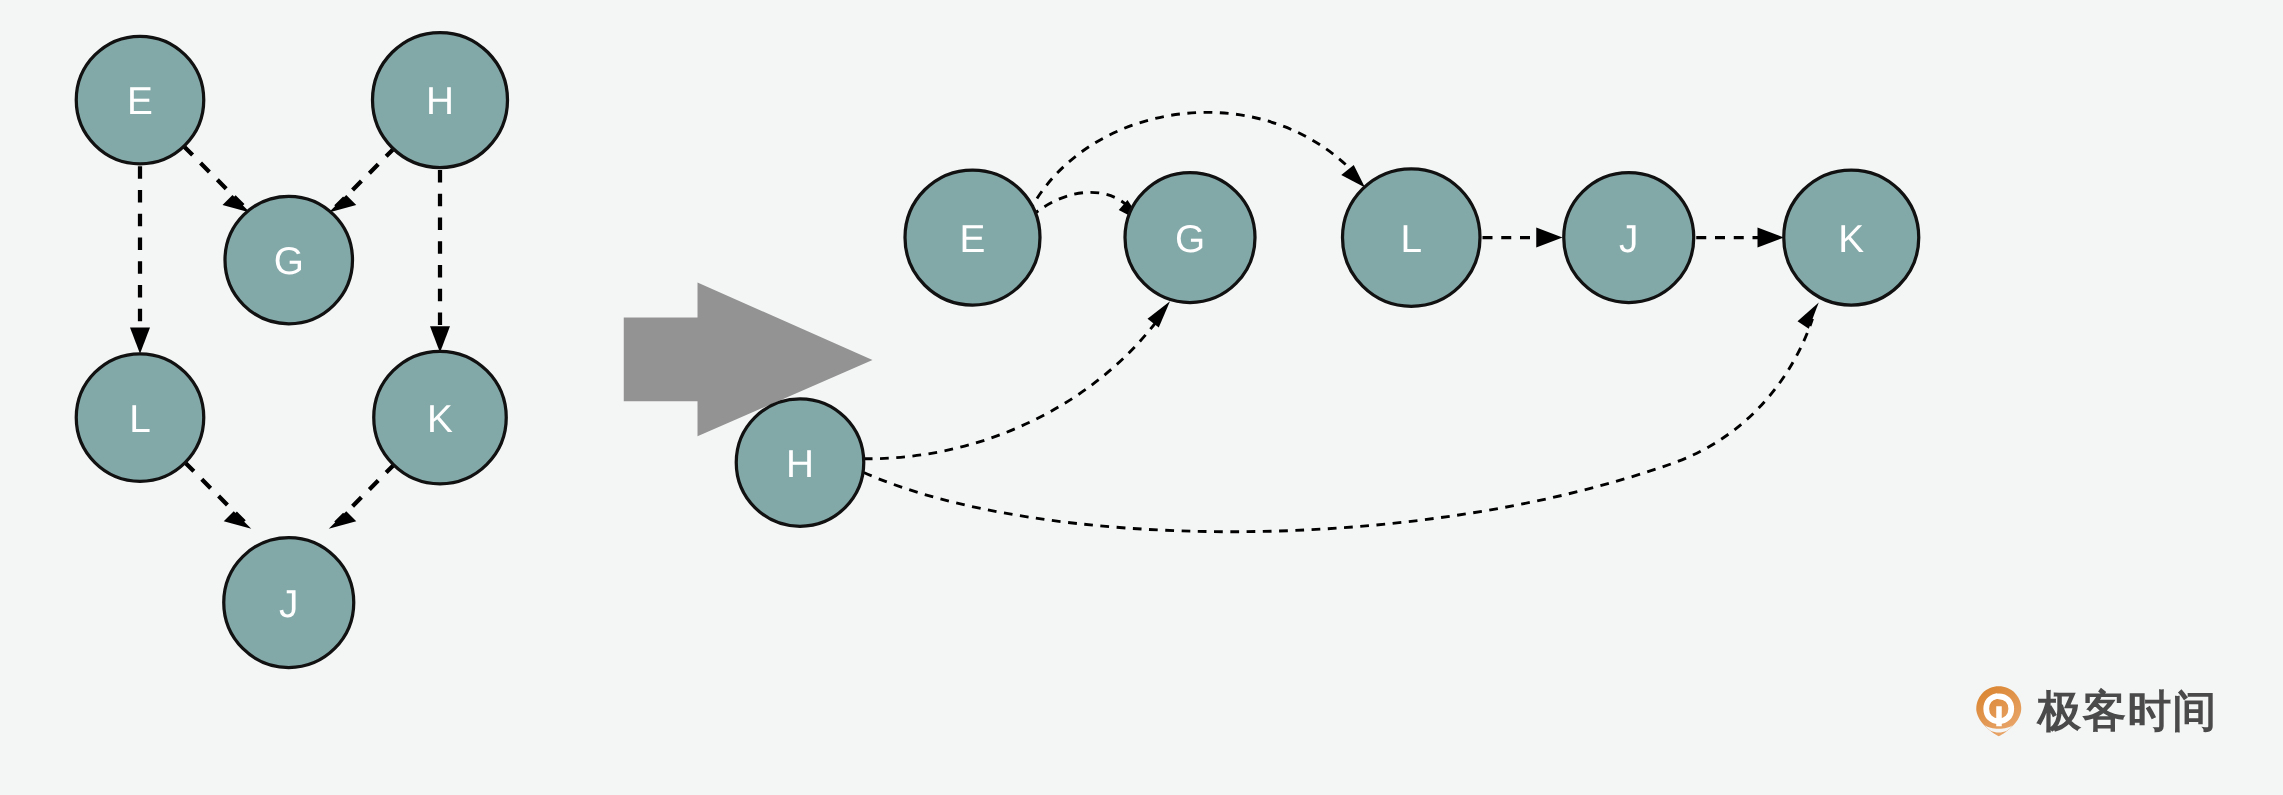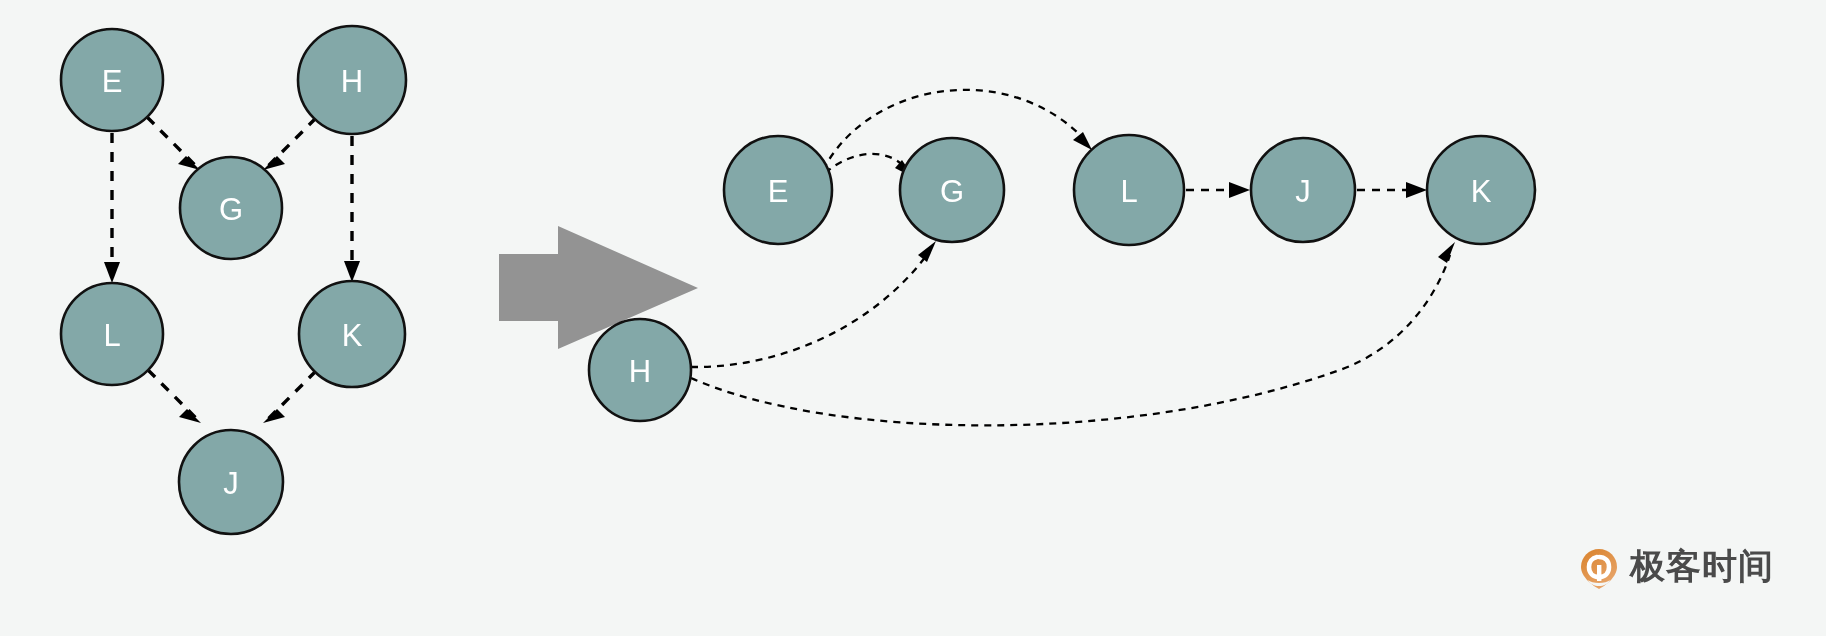--- a/index.html
+++ b/index.html
@@ -79,21 +79,21 @@
     align-items: center;
     gap: 10px;
   }
   .logo-mark {
     width: 42px;
     height: 42px;
     position: relative;
     flex: 0 0 auto;
   }
   .logo-text {
-    font-family: Liberation Mono, monospace;
+    font-family: Liberation Sans, sans-serif;
     font-size: 35px;
     font-weight: 700;
     color: #4a4a4a;
     letter-spacing: 1px;
     line-height: 1;
     white-space: nowrap;
   }
 </style>
 </head>
 <body>

